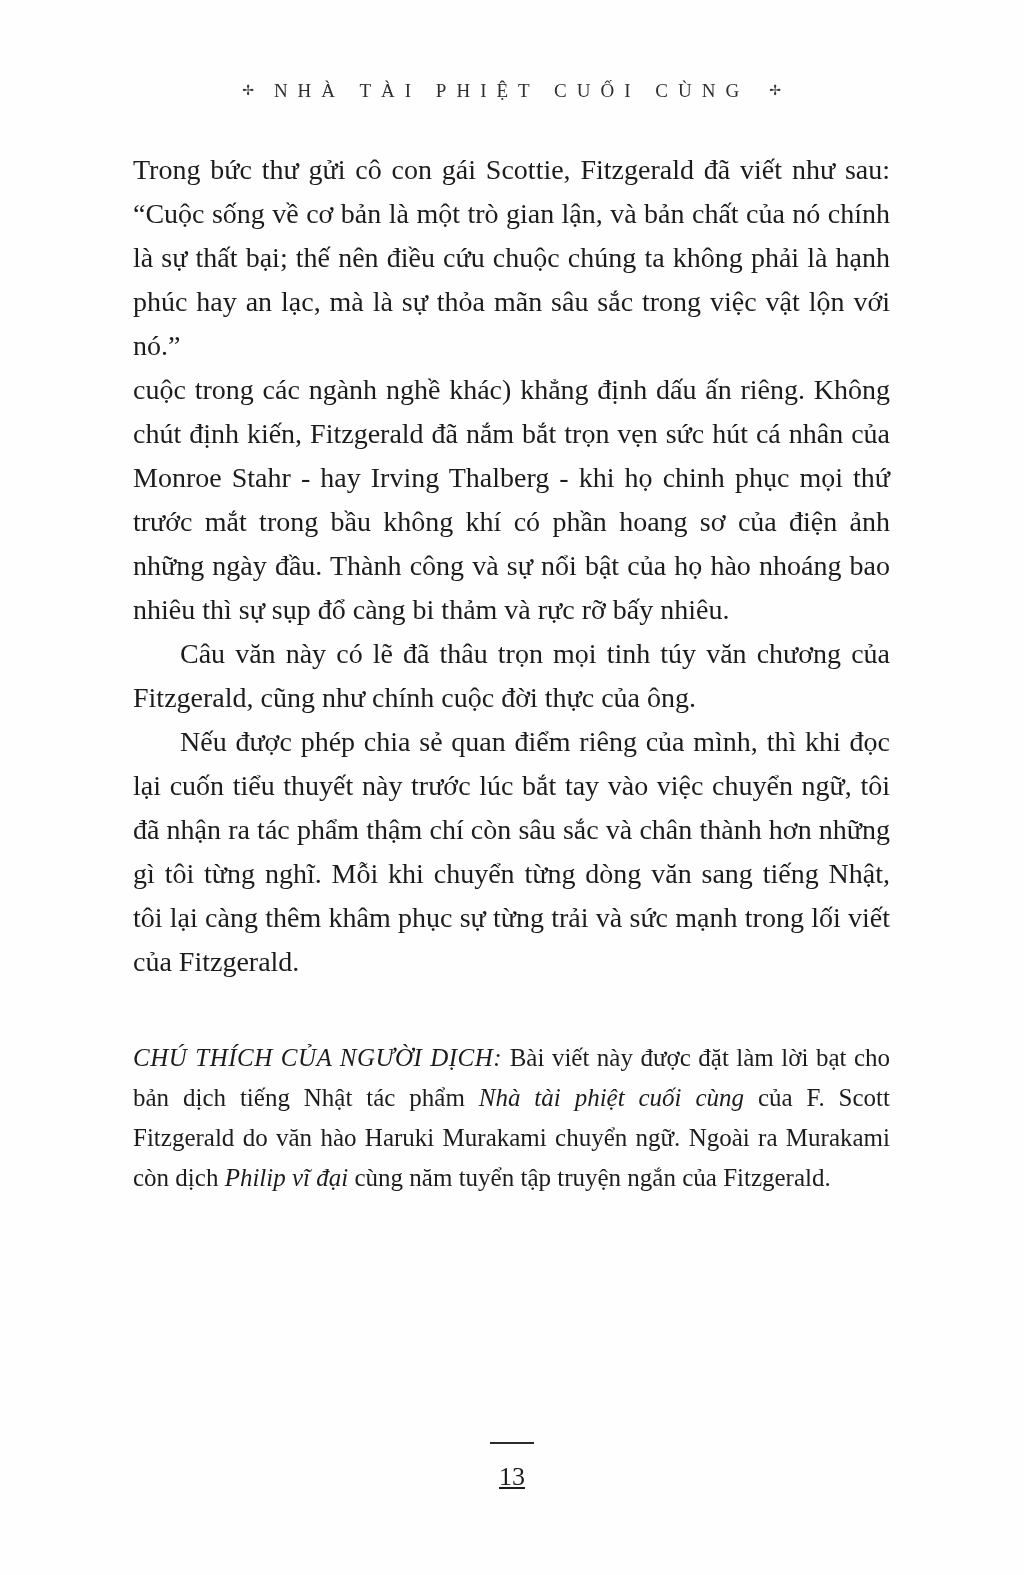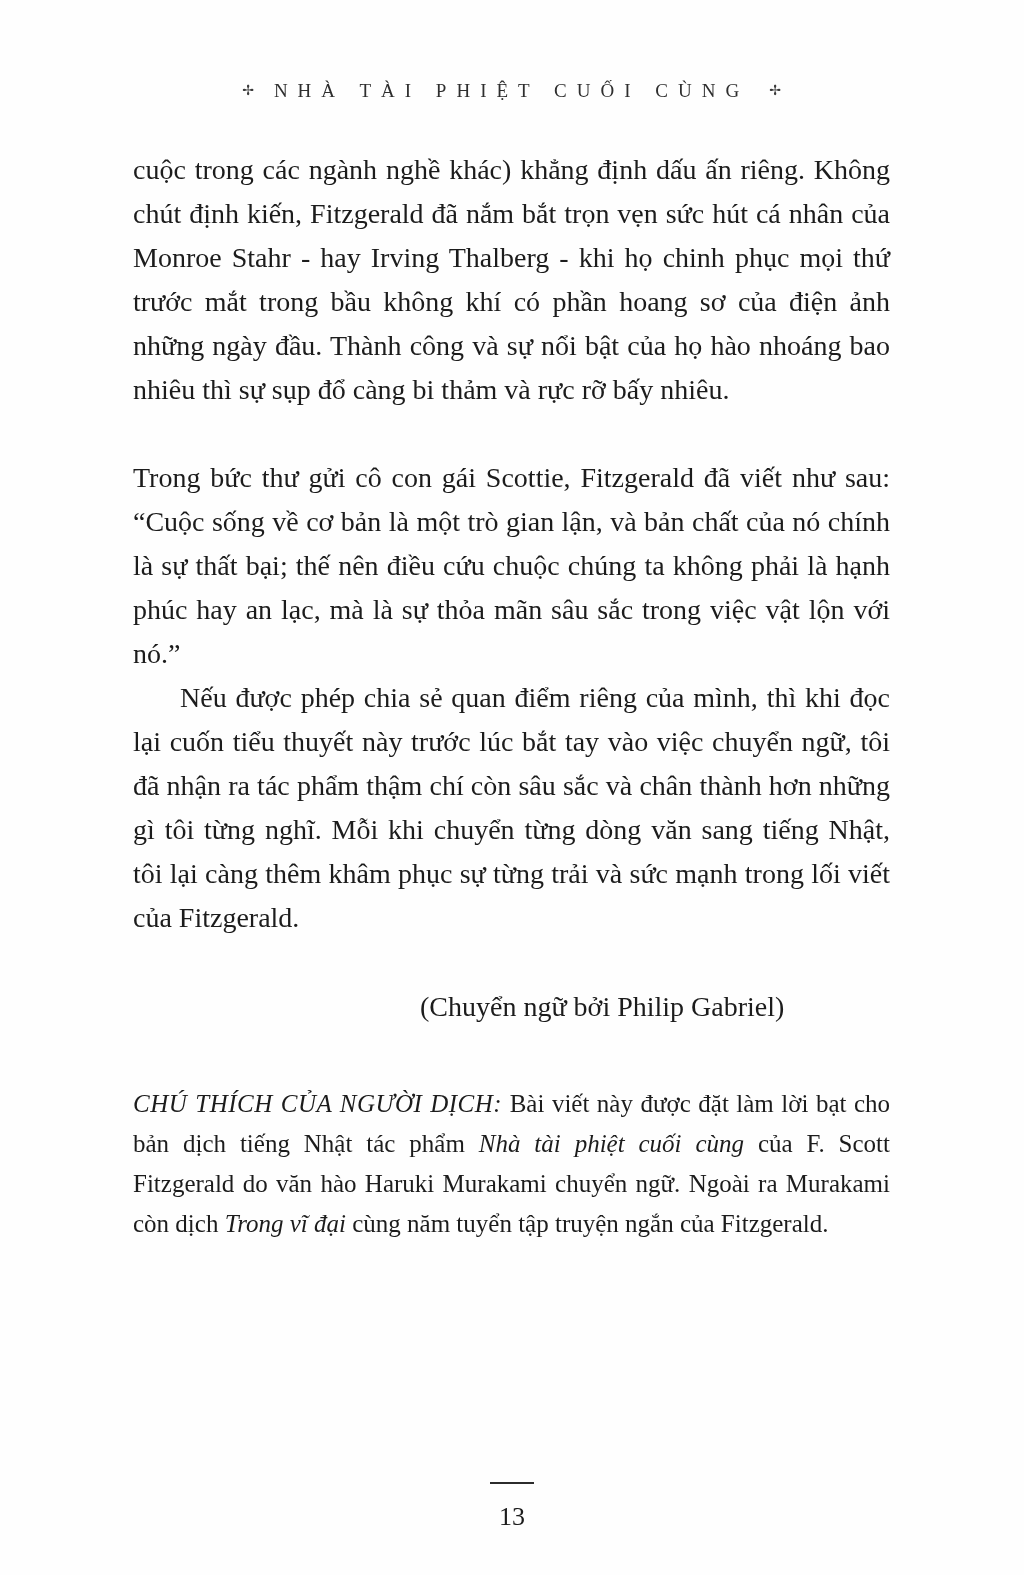--- a/index.html
+++ b/index.html
@@ -59,22 +59,23 @@
     line-height: 40px;
     text-align: justify;
   }
   .note-label { letter-spacing: 0.5px; font-style: italic; }
   .note i { font-style: italic; }
   
   .page-footer {
     position: absolute;
     left: 0;
     right: 0;
-    top: 1482px;
+    top: 1442px;
     text-align: center;
+    text-decoration: underline;
   }
   .footer-rule {
     width: 44px;
     border-top: 2px solid #2b2b2b;
     margin: 0 auto;
   }
   .page-number {
     margin-top: 18px;
     font-size: 26px;
     color: #1c1c1c;
@@ -85,30 +86,30 @@
 
 <div class="page">
 
   <header class="running-head">
     <span class="ornament">✢</span>
     <span class="title">NHÀ TÀI PHIỆT CUỐI CÙNG</span>
     <span class="ornament">✢</span>
   </header>
 
   <main class="body-text">
+    <p class="para gap-before">Trong bức thư gửi cô con gái Scottie, Fitzgerald đã viết như sau: “Cuộc sống về cơ bản là một trò gian lận, và bản chất của nó chính là sự thất bại; thế nên điều cứu chuộc chúng ta không phải là hạnh phúc hay an lạc, mà là sự thỏa mãn sâu sắc trong việc vật lộn với nó.”</p>
     <p class="para">cuộc trong các ngành nghề khác) khẳng định dấu ấn riêng. Không chút định kiến, Fitzgerald đã nắm bắt trọn vẹn sức hút cá nhân của Monroe Stahr - hay Irving Thalberg - khi họ chinh phục mọi thứ trước mắt trong bầu không khí có phần hoang sơ của điện ảnh những ngày đầu. Thành công và sự nổi bật của họ hào nhoáng bao nhiêu thì sự sụp đổ càng bi thảm và rực rỡ bấy nhiêu.</p>
-    <p class="para gap-before">Trong bức thư gửi cô con gái Scottie, Fitzgerald đã viết như sau: “Cuộc sống về cơ bản là một trò gian lận, và bản chất của nó chính là sự thất bại; thế nên điều cứu chuộc chúng ta không phải là hạnh phúc hay an lạc, mà là sự thỏa mãn sâu sắc trong việc vật lộn với nó.”</p>
+    <p class="para indent">Câu văn này có lẽ đã thâu trọn mọi tinh túy văn chương của Fitzgerald, cũng như chính cuộc đời thực của ông.</p>
     <p class="para indent">Nếu được phép chia sẻ quan điểm riêng của mình, thì khi đọc lại cuốn tiểu thuyết này trước lúc bắt tay vào việc chuyển ngữ, tôi đã nhận ra tác phẩm thậm chí còn sâu sắc và chân thành hơn những gì tôi từng nghĩ. Mỗi khi chuyển từng dòng văn sang tiếng Nhật, tôi lại càng thêm khâm phục sự từng trải và sức mạnh trong lối viết của Fitzgerald.</p>
 
     <div class="signature">
-      <p>(Chuyển ngữ bởi Philip Gabriel)</p>
     </div>
 
     <p class="note">
-      <span class="note-label">CHÚ THÍCH CỦA NGƯỜI DỊCH:</span><span> Bài viết này được đặt làm lời bạt cho bản dịch tiếng Nhật tác phẩm </span><i>Nhà tài phiệt cuối cùng</i><span> của F. Scott Fitzgerald do văn hào Haruki Murakami chuyển ngữ. Ngoài ra Murakami còn dịch </span><i>Trong vĩ đại</i><span> cùng năm tuyển tập truyện ngắn của Fitzgerald.</span>
+      <span class="note-label">CHÚ THÍCH CỦA NGƯỜI DỊCH:</span><span> Bài viết này được đặt làm lời bạt cho bản dịch tiếng Nhật tác phẩm </span><i>Nhà tài phiệt cuối cùng</i><span> của F. Scott Fitzgerald do văn hào Haruki Murakami chuyển ngữ. Ngoài ra Murakami còn dịch </span><i>Philip vĩ đại</i><span> cùng năm tuyển tập truyện ngắn của Fitzgerald.</span>
     </p>
   </main>
 
   <footer class="page-footer">
     <div class="footer-rule"></div>
     <div class="page-number">13</div>
   </footer>
 
 </div>
 

